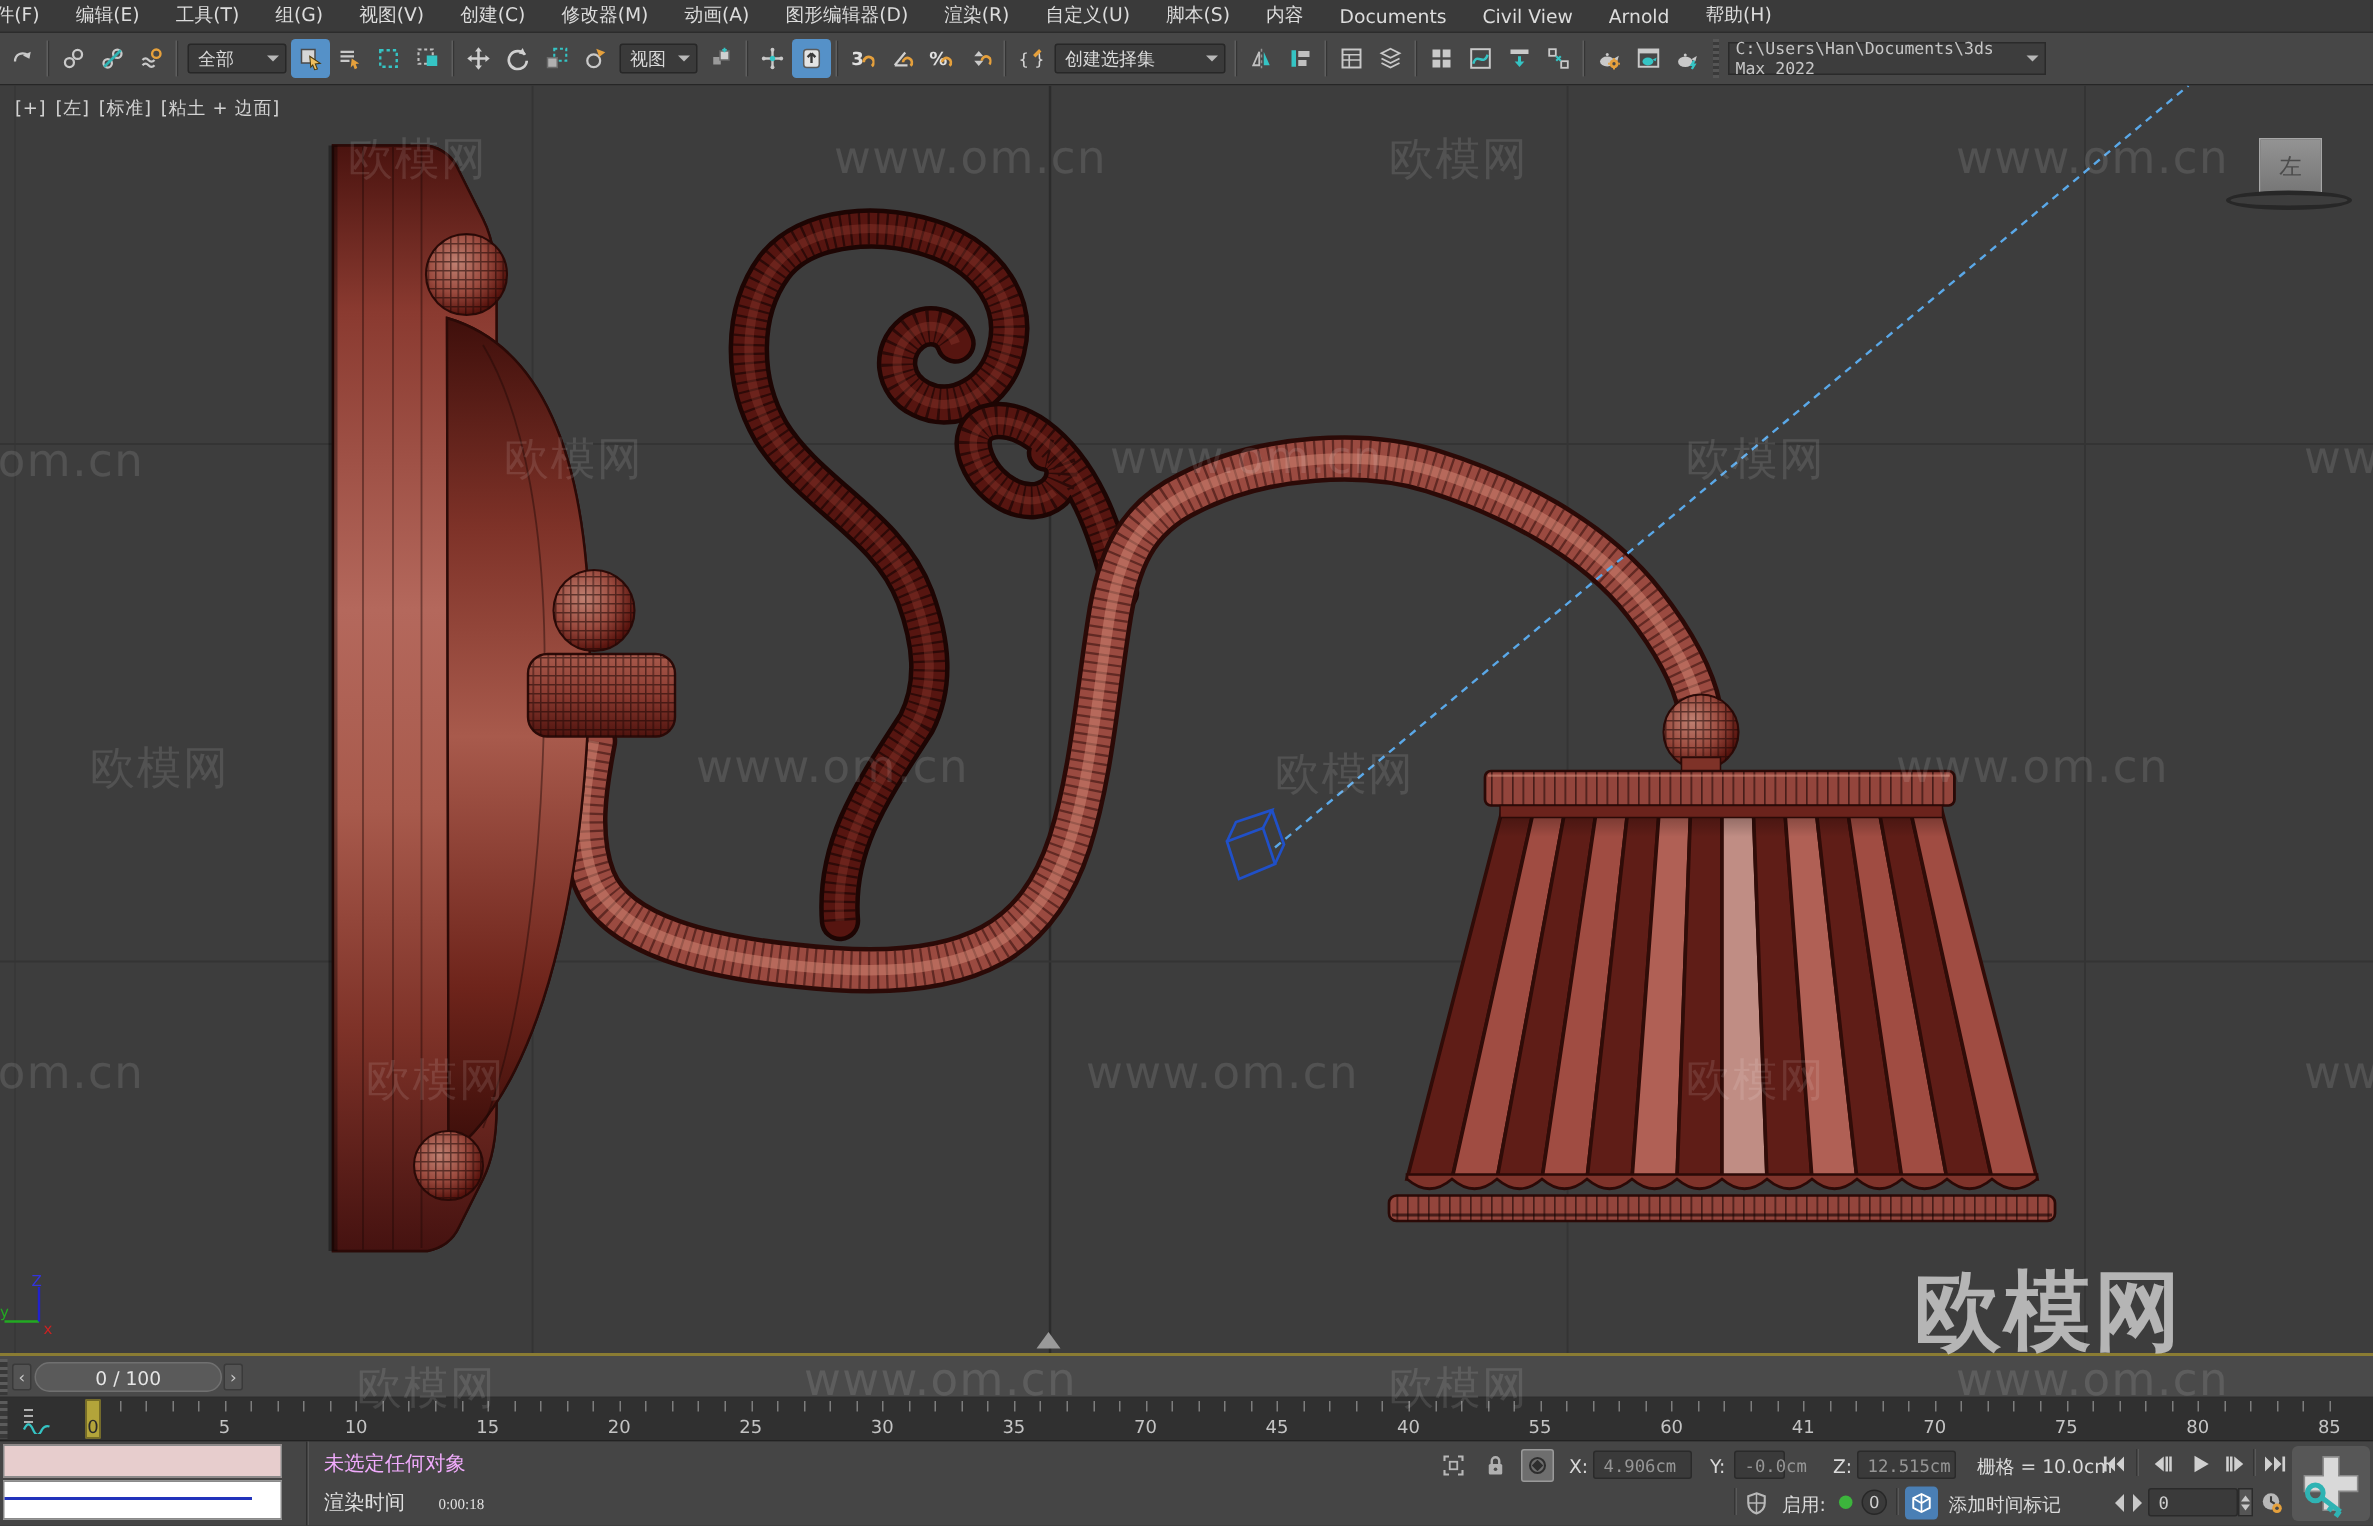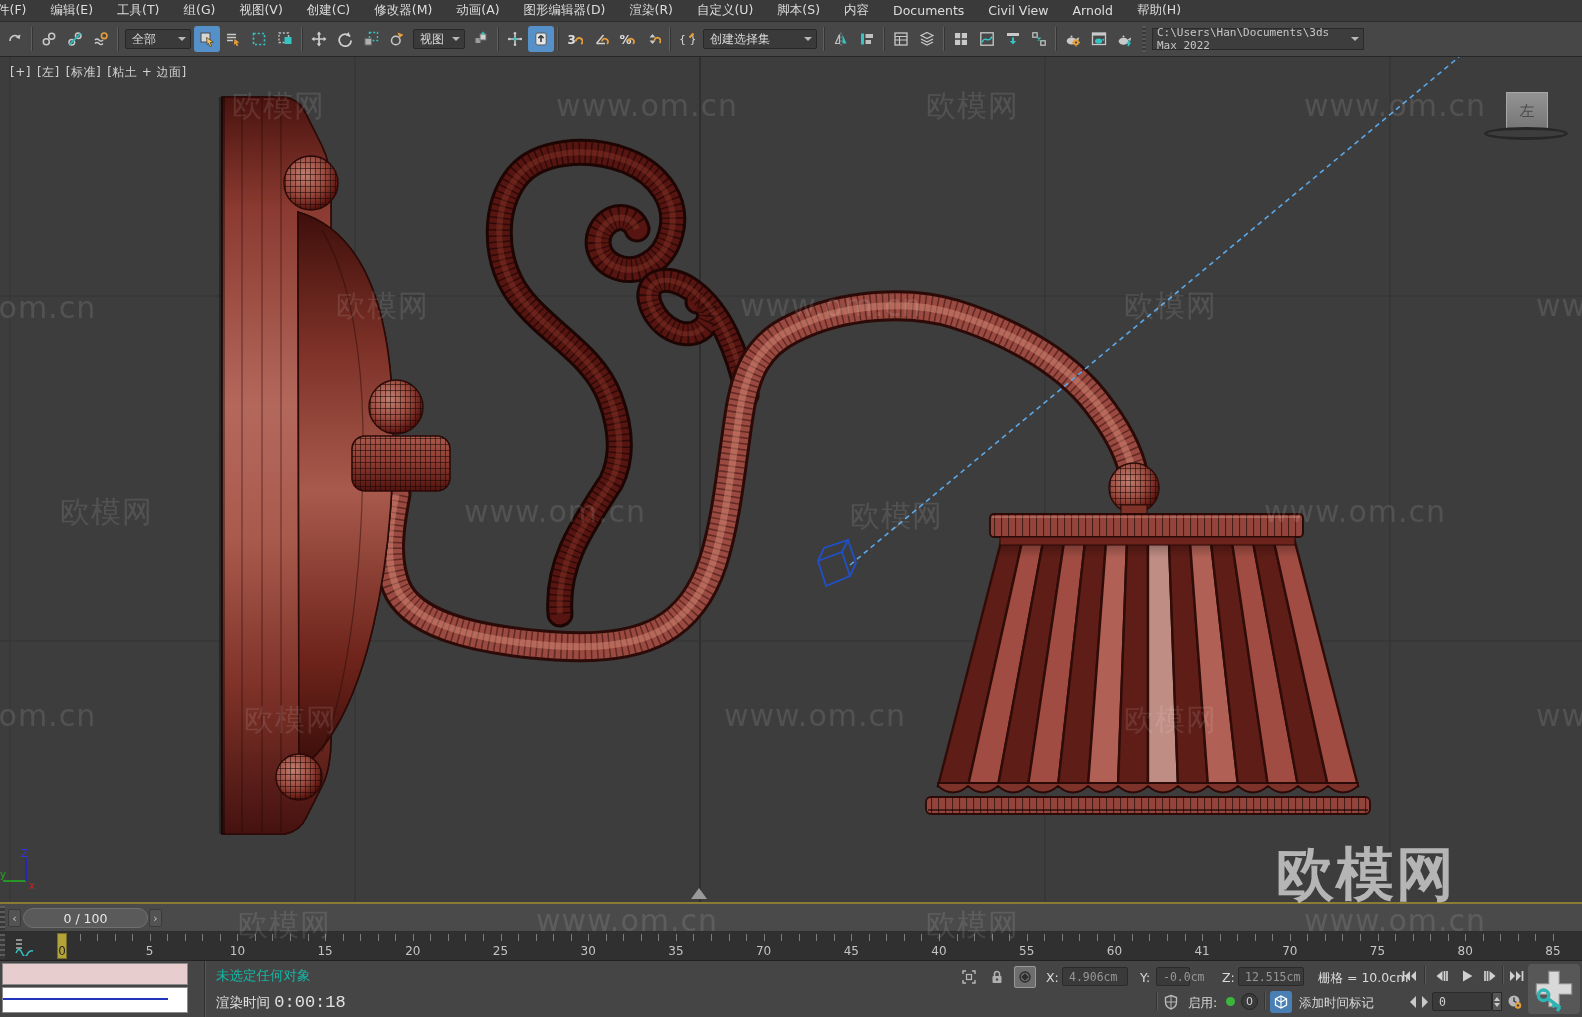--- a/index.html
+++ b/index.html
@@ -70,23 +70,23 @@
   .tb-curve{position:absolute;left:14px;top:4px;}
   
   .statusbar{position:absolute;left:0;top:961px;width:1582px;height:56px;background:#454545;}
   .listener-pink{position:absolute;left:2px;top:2px;width:186px;height:22px;background:#e7cdcd;
                  border:1px solid #8a8a8a;box-sizing:border-box;}
   .listener-white{position:absolute;left:2px;top:26px;width:186px;height:26px;background:#ffffff;
                   border:1px solid #8a8a8a;box-sizing:border-box;}
   .listener-line{position:absolute;left:3px;top:37px;width:165px;height:2px;background:#2233bb;}
   .groove{position:absolute;left:204px;top:0;width:1px;height:56px;background:#2f2f2f;
           border-right:1px solid #575757;}
-  .prompt{position:absolute;left:216px;top:6px;font-size:13.5px;color:#14b8a6;}
+  .prompt{position:absolute;left:216px;top:6px;font-size:13.5px;color:#f0abfc;}
   .rtime{position:absolute;left:216px;top:32px;font-size:13.5px;color:#e0e0e0;}
-  .rtime .val{font-family:Liberation Mono, monospace;font-size:17px;}
+  .rtime .val{margin-left:18px;font-family:Liberation Serif, serif;font-size:10px;}
   .sb-icon{position:absolute;width:22px;height:22px;display:flex;align-items:center;justify-content:center;}
   .sb-lab{position:absolute;font-size:12.5px;color:#dadada;}
   .field{position:absolute;height:19px;background:#3a3a3a;border:1px solid #2a2a2a;
          border-radius:2px;font-family:"DejaVu Sans Mono","Liberation Mono",monospace;
          font-size:11.5px;color:#969696;display:flex;align-items:center;padding-left:6px;box-sizing:border-box;}
   .abs-btn{position:absolute;width:22px;height:22px;background:#6e6e6e;border:1px solid #9a9a9a;
            border-radius:2px;display:flex;align-items:center;justify-content:center;box-sizing:border-box;}
   .pb{position:absolute;top:3px;width:26px;height:23px;display:flex;align-items:center;justify-content:center;}
   .pb-sep{position:absolute;top:5px;width:1px;height:18px;background:#353535;border-right:1px solid #585858;}
   .setkey{position:absolute;left:1528px;top:3px;width:52px;height:50px;background:#575757;

